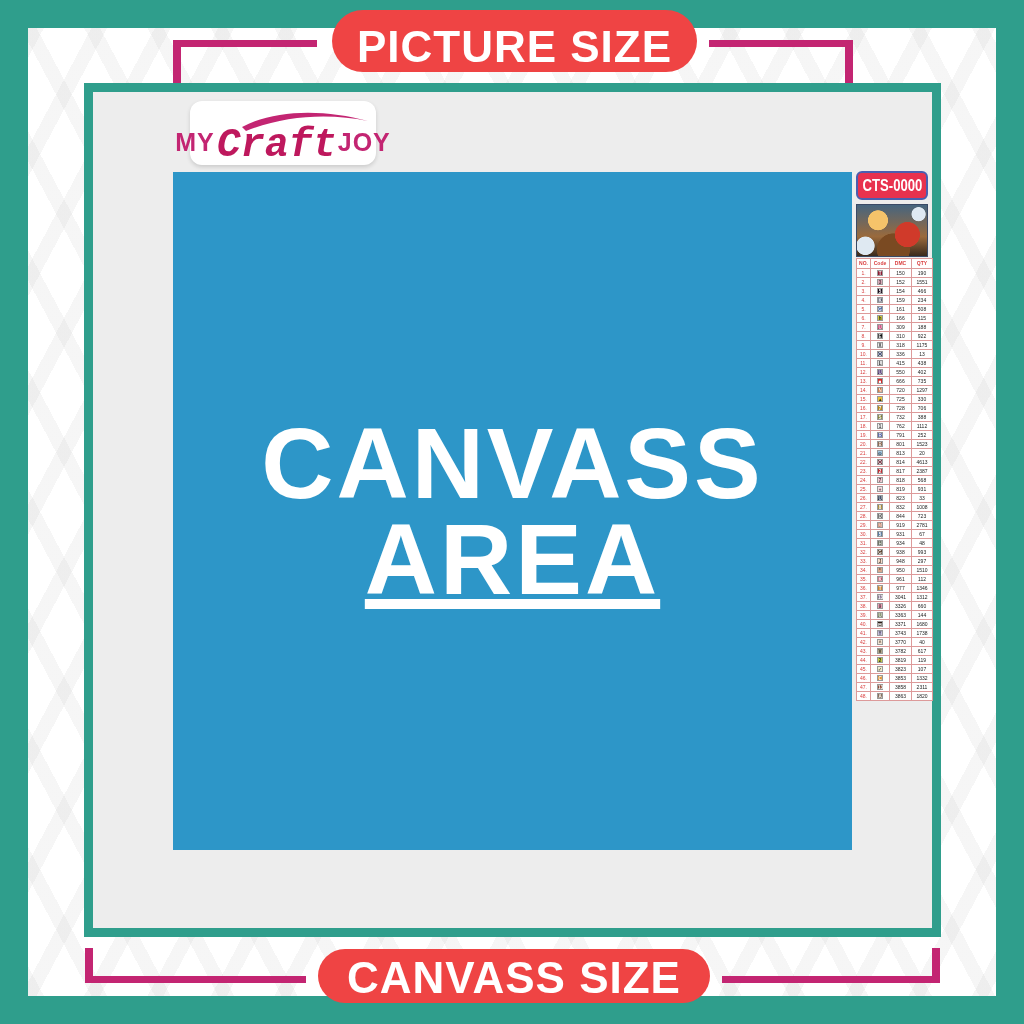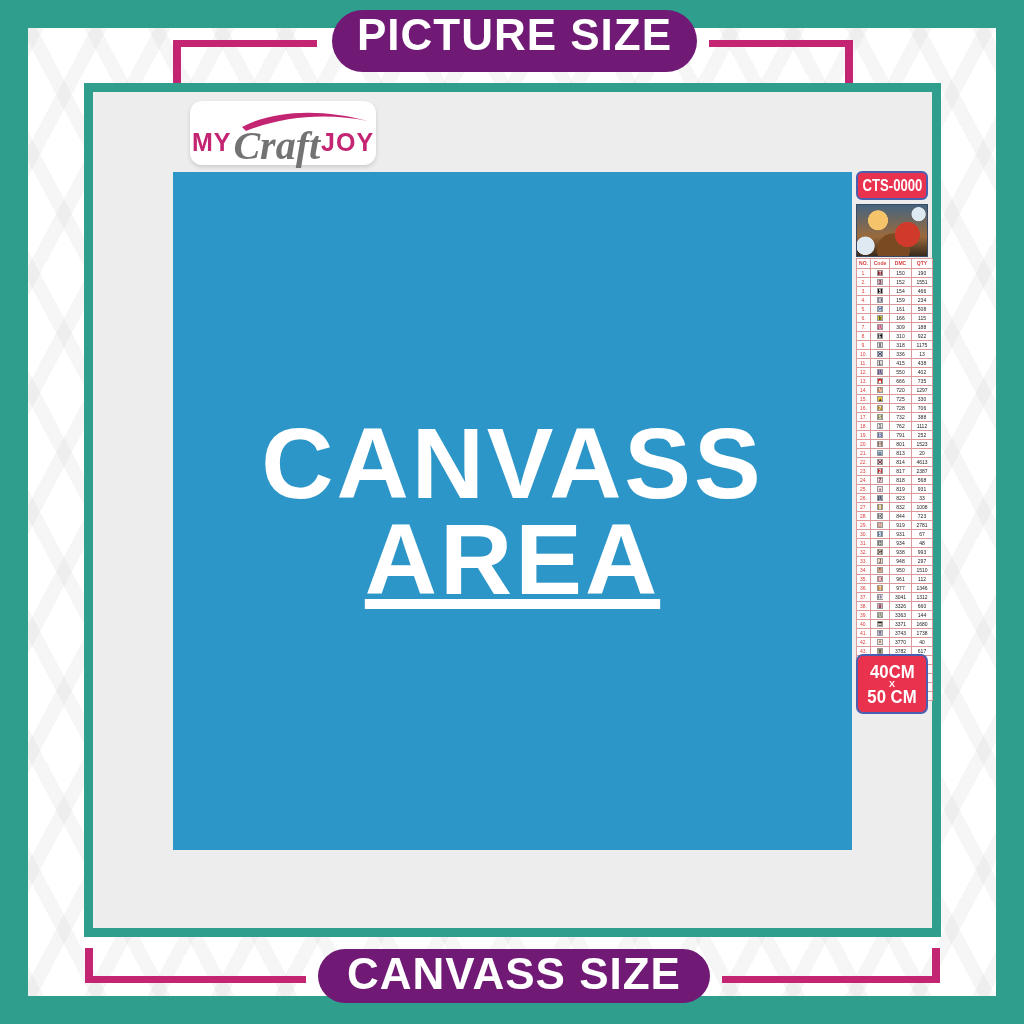--- a/index.html
+++ b/index.html
@@ -31,37 +31,37 @@
   .line-top-right{left:709px;top:40px;width:144px;height:7px;}
   .arm-top-left{left:173px;top:40px;width:8px;height:125px;}
   .arm-top-right{left:845px;top:40px;width:8px;height:125px;}
   .line-bot-left{left:85px;top:976px;width:221px;height:7px;}
   .line-bot-right{left:722px;top:976px;width:218px;height:7px;}
   .arm-bot-left{left:85px;top:948px;width:8px;height:35px;}
   .arm-bot-right{left:932px;top:948px;width:8px;height:35px;}
 
   
   .pill{
-    position:absolute;background:#701a75;border-radius:34px;
-    color:#fff;font-weight:bold;display:flex;align-items:flex-start;justify-content:center;
+    position:absolute;background:#ef4444;border-radius:34px;
+    color:#fff;font-weight:bold;display:flex;align-items:flex-end;justify-content:center;
     letter-spacing:1px;
   }
   .pill-top{left:332px;top:10px;width:365px;height:62px;font-size:44px;}
   .pill-bottom{left:318px;top:949px;width:392px;height:54px;font-size:44px;}
 
   
   .logo{
     position:absolute;left:190px;top:101px;width:186px;height:64px;
     background:#fff;border-radius:12px;box-shadow:0 2px 4px rgba(0,0,0,.15);
   }
   .logo-row{position:absolute;left:0;top:0;width:100%;height:100%;
     display:flex;align-items:flex-end;justify-content:center;padding-bottom:8px;box-sizing:border-box;}
   .logo-my{color:#c32572;font-weight:bold;font-size:25px;letter-spacing:1px;}
   .logo-craft{
-    color:#737373;font-family:Liberation Serif, serif;font-style:italic;font-weight:bold;
+    color:#be185d;font-family:Liberation Mono, monospace;font-style:italic;font-weight:bold;
     font-size:40px;line-height:30px;margin:0 1px 0 2px;position:relative;top:4px;
   }
   .logo-joy{color:#c32572;font-weight:bold;font-size:25px;letter-spacing:1px;}
   .logo-swoosh{position:absolute;left:0;top:0;pointer-events:none;}
 
   
   .pasting{
     position:absolute;left:173px;top:172px;width:679px;height:678px;
     background:#2d96c8;display:flex;flex-direction:column;align-items:center;justify-content:center;
     color:#fff;font-weight:bold;text-align:center;
@@ -456,19 +456,14 @@
         </tr>
         <tr>
           <td class="no">48.</td>
           <td><span class="sym" style="background: rgb(138, 113, 93); color: rgb(255, 255, 255);">A</span></td>
           <td>3863</td>
           <td>1820</td>
         </tr>
       </tbody>
   </table>
 
-  <div class="size-badge">
-    <div class="big">40CM</div>
-    <div class="small-x">X</div>
-    <div class="big">50 CM</div>
-  </div>
 
 </div>
 
 </body></html>

